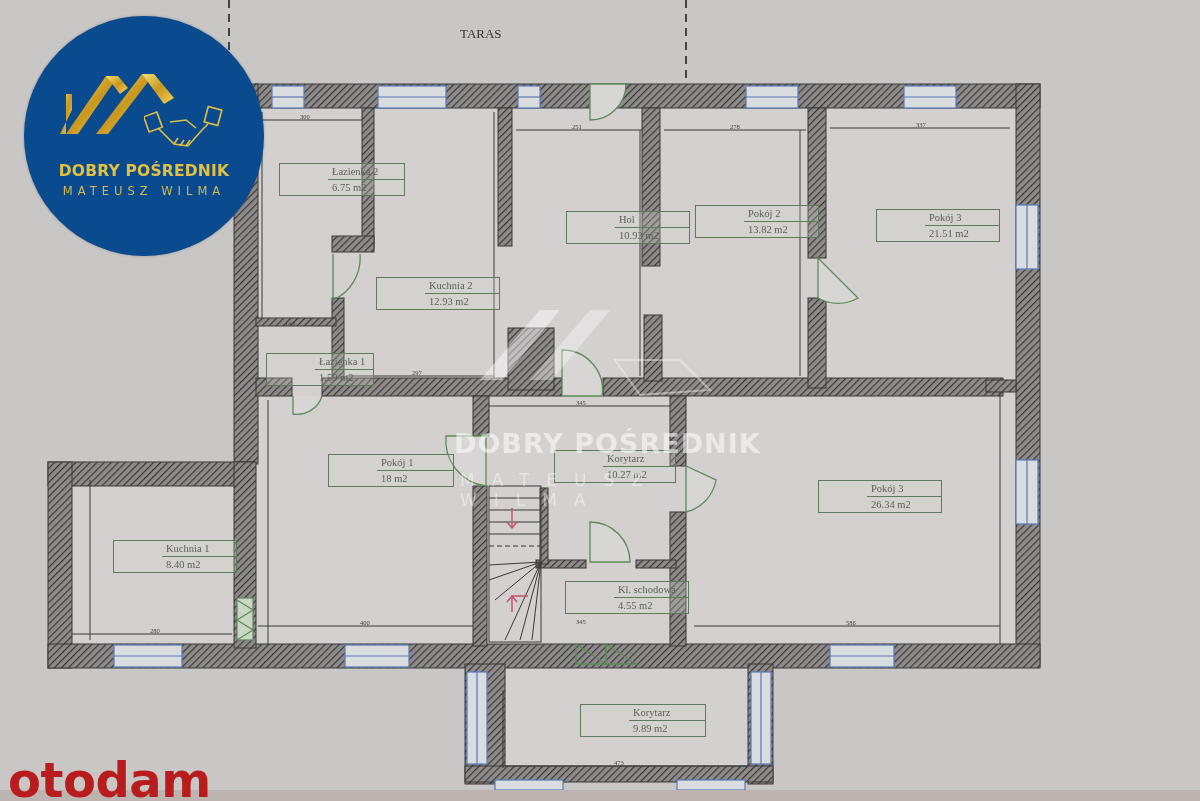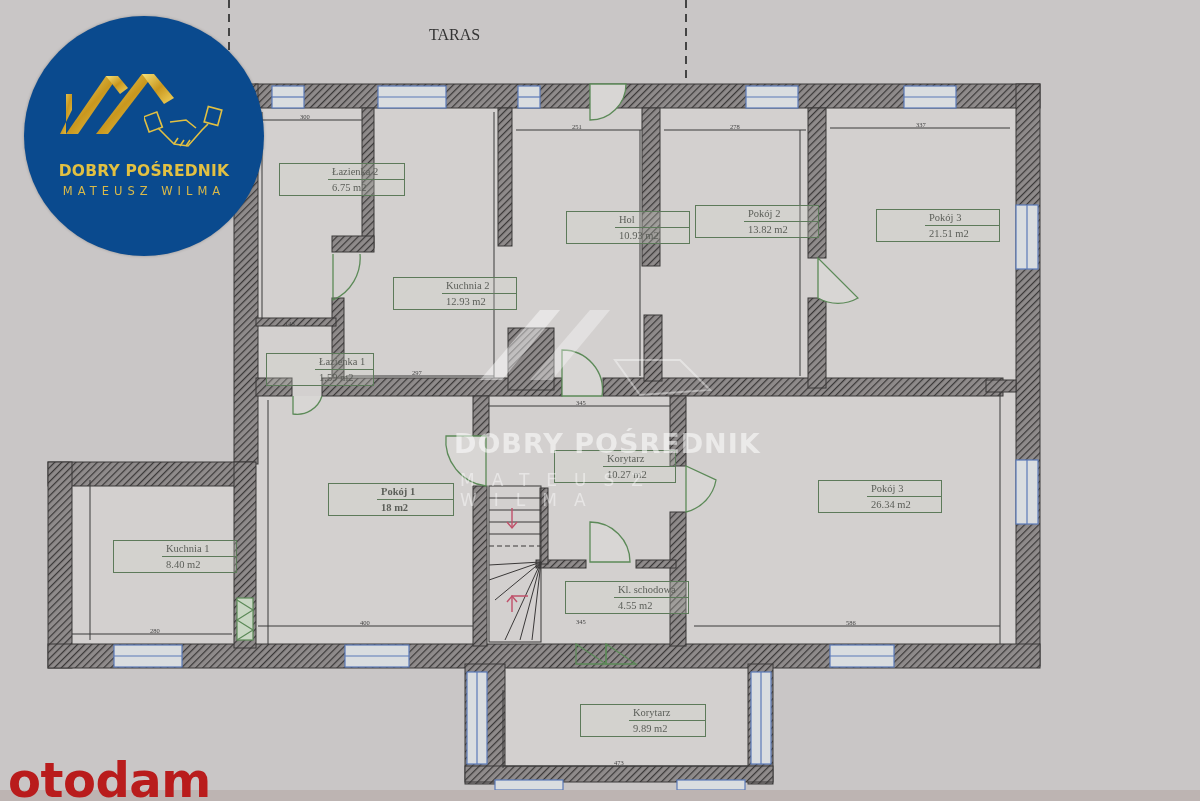--- a/index.html
+++ b/index.html
@@ -6,21 +6,21 @@
   body{width:1200px;height:801px;overflow:hidden;background:#c9c6c6;position:relative;font-family:"Liberation Serif",serif;}
   .plan{position:absolute;left:0;top:0;width:1200px;height:801px;}
   .wm{position:absolute;left:440px;top:300px;width:340px;height:200px;pointer-events:none;}
   .wm-title{position:absolute;left:14px;top:128px;font-family:"DejaVu Sans",sans-serif;font-weight:bold;font-size:27px;color:rgba(255,255,255,0.55);letter-spacing:1px;}
   .wm-sub{position:absolute;left:20px;top:170px;font-family:"DejaVu Sans",sans-serif;font-size:17px;color:rgba(255,255,255,0.45);letter-spacing:17px;}
   .logo{position:absolute;left:24px;top:16px;width:240px;height:240px;border-radius:50%;background:#0a4a8e;box-shadow:0 0 3px rgba(0,0,0,0.25);}
   .logo-title{position:absolute;left:0;width:240px;top:146px;text-align:center;font-family:"DejaVu Sans",sans-serif;font-weight:bold;font-size:15.5px;color:#e2c042;letter-spacing:0.2px;}
   .logo-sub{position:absolute;left:0;width:240px;top:168px;text-align:center;font-family:"DejaVu Sans",sans-serif;font-size:11.5px;color:#d9b94a;letter-spacing:5px;}
   .brand{position:absolute;left:8px;top:752px;font-family:"DejaVu Sans",sans-serif;font-weight:bold;font-size:48px;color:#b91c1c;letter-spacing:-0.5px;}
   .bottom-strip{position:absolute;left:0;top:790px;width:1200px;height:11px;background:#bdb4b2;}
-  .taras{position:absolute;left:429px;top:26px;font-size:16px;color:#333;}
+  .taras{position:absolute;left:460px;top:26px;font-size:13px;color:#333;}
   .label{position:absolute;border:1.5px solid #5d7a5a;background:rgba(210,214,205,0.25);font-size:10.5px;color:#5b5e58;padding-left:48px;}
   .label .nm,.label .ar{height:15px;line-height:15px;padding-left:4px;white-space:nowrap;overflow:hidden;}
   .label .nm{border-bottom:1.5px solid #5d7a5a;}
   .dim{position:absolute;font-size:6.5px;color:#444;}
 </style>
 </head>
 <body>
 
 <svg class="plan" viewBox="0 0 1200 801" xmlns="http://www.w3.org/2000/svg">
   <defs>
@@ -179,21 +179,21 @@
 <div class="dim" style="left:576px;top:618px;">345</div>
 <div class="dim" style="left:360px;top:619px;">400</div>
 <div class="dim" style="left:150px;top:627px;">280</div>
 <div class="dim" style="left:846px;top:619px;">586</div>
 <div class="dim" style="left:614px;top:759px;">473</div>
 
 <div class="label" style="left:279px;top:163px;width:76px;">
   <div class="nm">Łazienka 2</div>
   <div class="ar">6.75 m2</div>
 </div>
-<div class="label" style="left:393px;top:277px;width:74px;">
+<div class="label" style="left:376px;top:277px;width:74px;">
   <div class="nm">Kuchnia 2</div>
   <div class="ar">12.93 m2</div>
 </div>
 <div class="label" style="left:536px;top:211px;width:74px;margin-left:30px;">
   <div class="nm">Hol</div>
   <div class="ar">10.93 m2</div>
 </div>
 <div class="label" style="left:695px;top:205px;width:74px;">
   <div class="nm">Pokój 2</div>
   <div class="ar">13.82 m2</div>
@@ -203,21 +203,21 @@
   <div class="ar">21.51 m2</div>
 </div>
 <div class="label" style="left:266px;top:333px;width:58px;margin-top:20px;">
   <div class="nm">Łazienka 1</div>
   <div class="ar">1.59 m2</div>
 </div>
 <div class="label" style="left:113px;top:540px;width:74px;">
   <div class="nm">Kuchnia 1</div>
   <div class="ar">8.40 m2</div>
 </div>
-<div class="label" style="left:328px;top:483px;width:76px;font-weight:bold;">
+<div class="label" style="left:328px;top:454px;width:76px;">
   <div class="nm">Pokój 1</div>
   <div class="ar">18 m2</div>
 </div>
 <div class="label" style="left:554px;top:450px;width:72px;">
   <div class="nm">Korytarz</div>
   <div class="ar">10.27 m2</div>
 </div>
 <div class="label" style="left:565px;top:581px;width:74px;">
   <div class="nm">Kl. schodowa</div>
   <div class="ar">4.55 m2</div>

